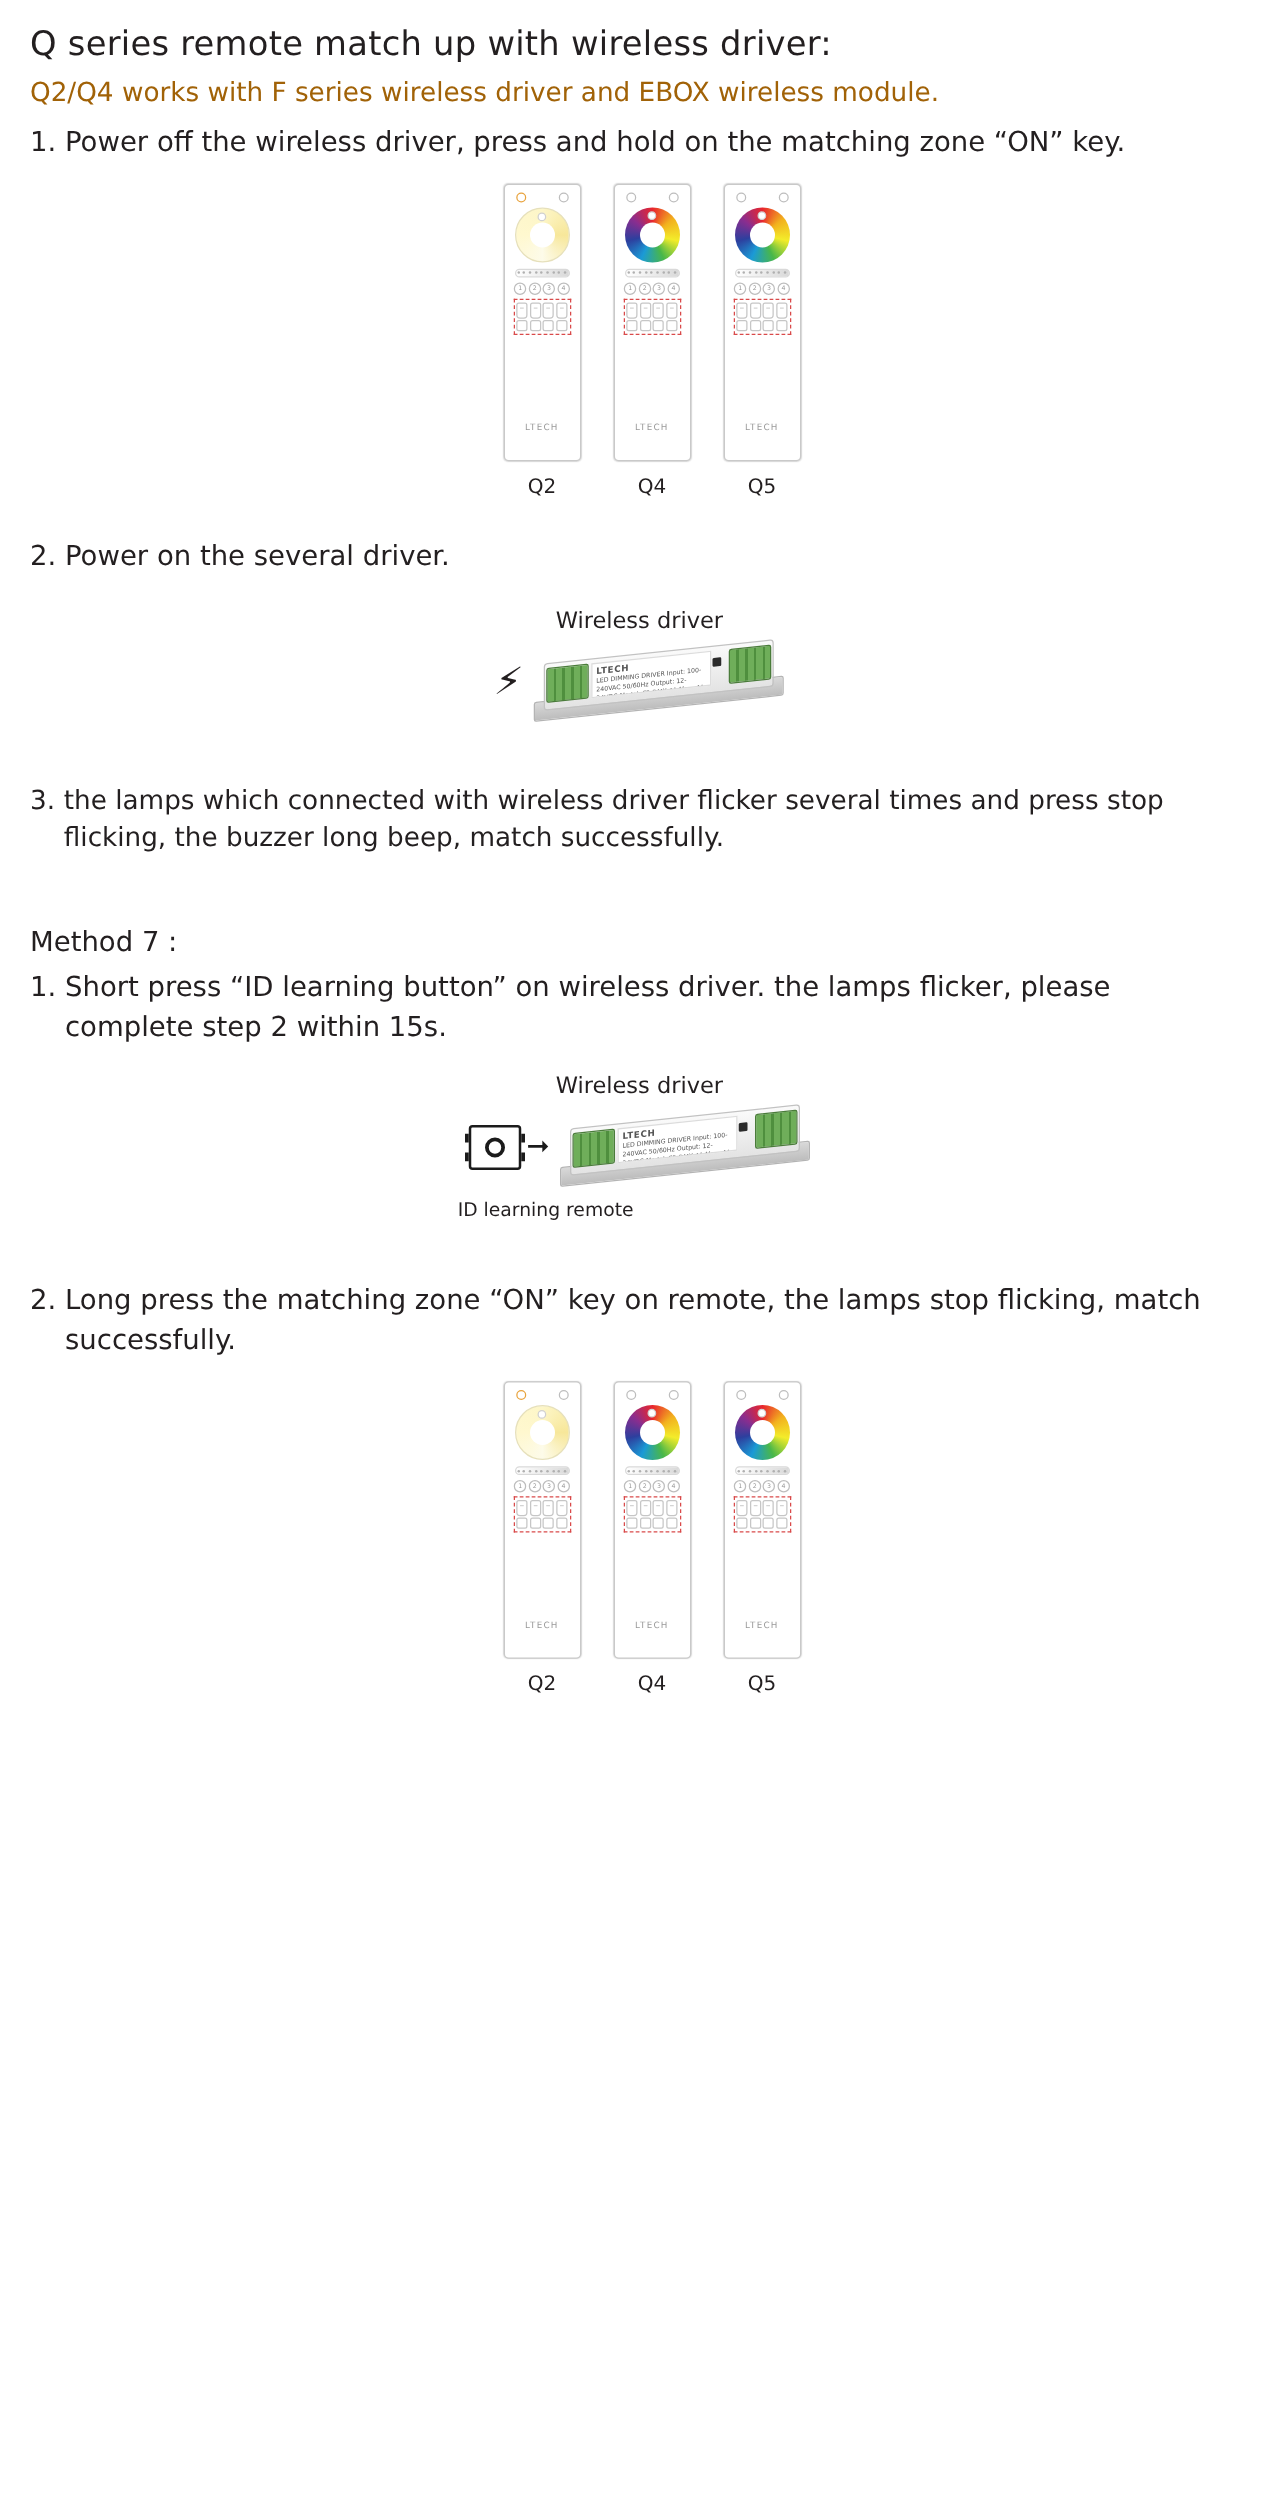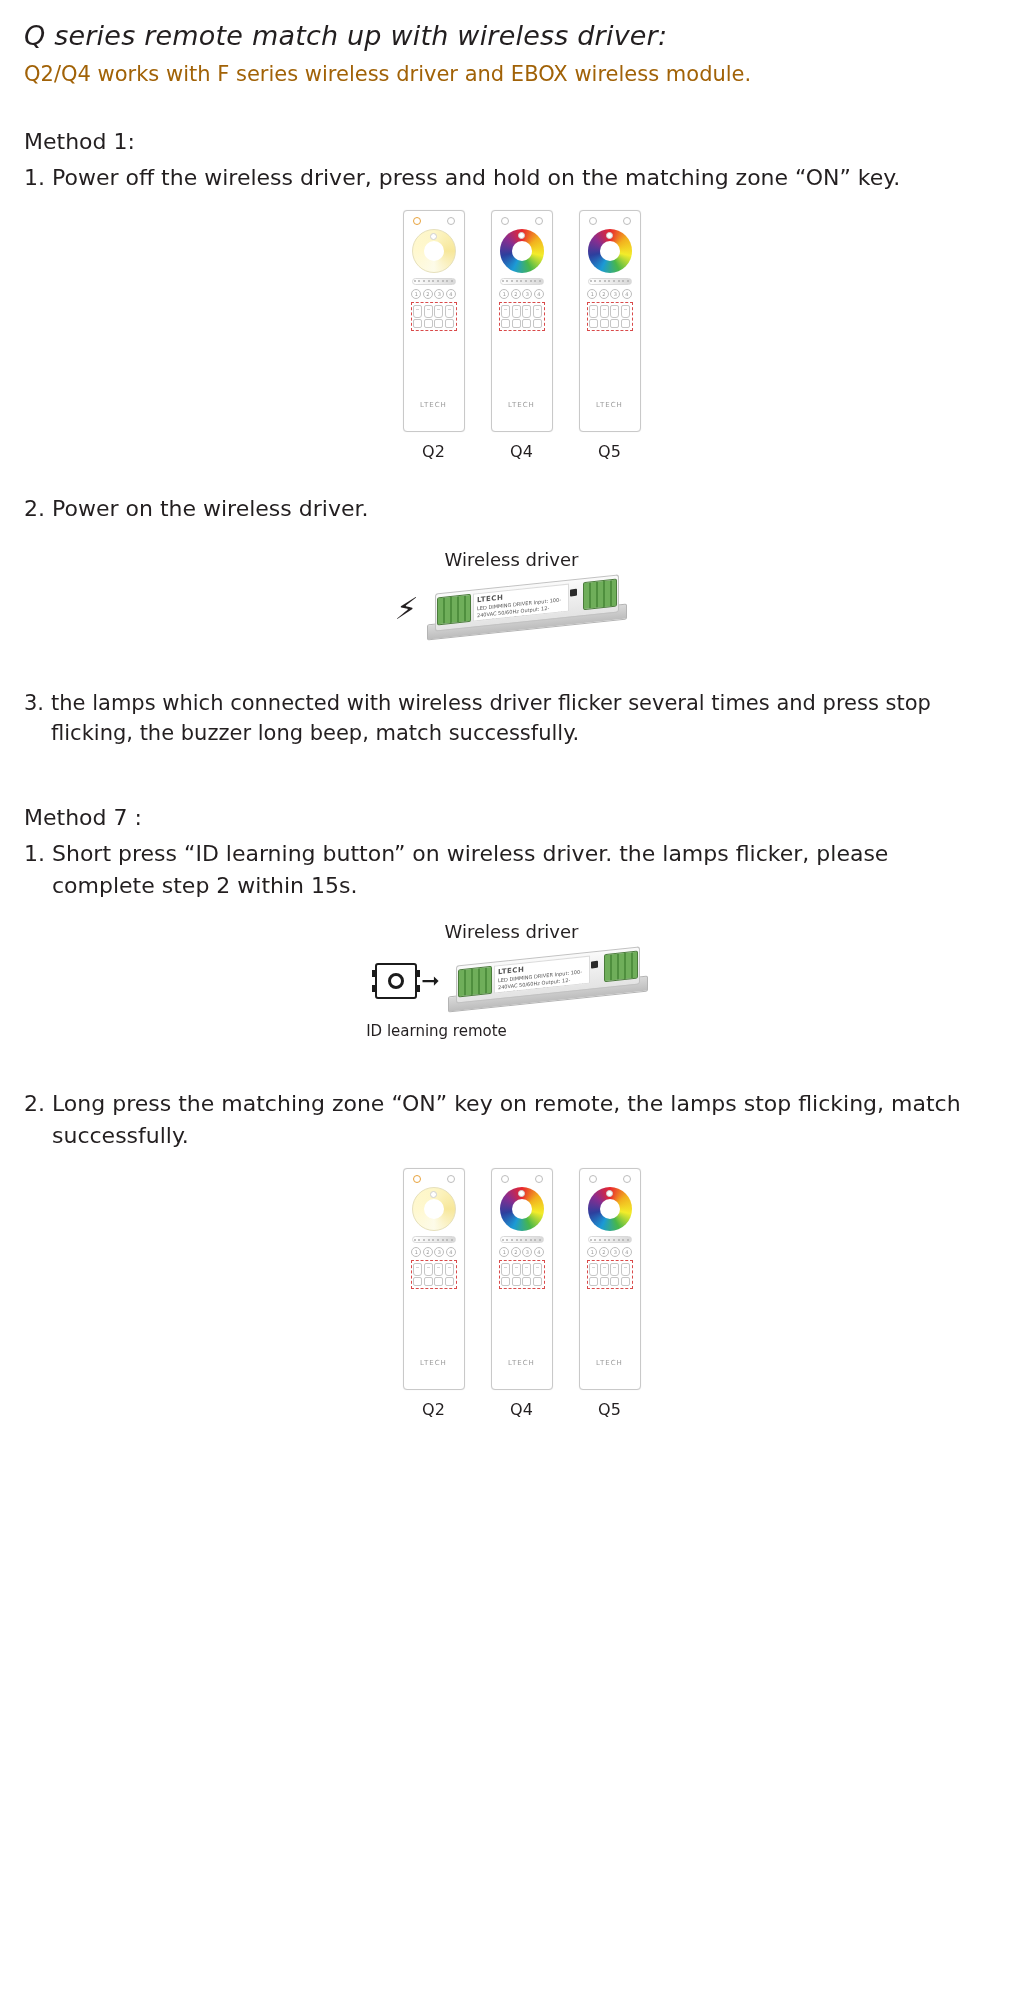--- a/index.html
+++ b/index.html
@@ -21,21 +21,20 @@
     padding: 18px 24px 10px 24px;
     position: relative;
   }
   .title {
     font-size: 27px;
     line-height: 1.35;
     letter-spacing: 0.2px;
     color: #231f20;
     margin: 0 0 4px 0;
     font-weight: 400;
-    font-style: italic;
   }
   .intro-line {
     font-size: 21px;
     line-height: 1.55;
     color: #a16207;
     margin: 0;
   }
   .method-head {
     font-size: 22px;
     margin: 38px 0 6px 0;
@@ -334,21 +333,20 @@
 </style>
 </head>
 <body>
 
 <div class="page">
 
   <h1 class="title">Q series remote match up with wireless driver:</h1>
 
   <p class="intro-line">Q2/Q4 works with F series wireless driver and EBOX wireless module.</p>
 
-  <div class="method-head">Method 1:</div>
 
   <div class="step big">
     <span class="num">1.</span>
     <span class="body">Power off the wireless driver, press and hold on the matching zone “ON” key.</span>
   </div>
 
   <div class="remote-group">
 
     <div class="remote-cell">
       <div class="remote">
@@ -502,21 +500,21 @@
       </div>
       <div class="remote-label">Q5</div>
     </div>
 
   </div>
 
   <div class="spacer-24"></div>
 
   <div class="step big">
     <span class="num">2.</span>
-    <span class="body">Power on the wireless driver.</span>
+    <span class="body">Power on the several driver.</span>
   </div>
 
   <div class="driver-fig">
     <div class="driver-caption">Wireless driver</div>
     <div class="driver-row">
       <span class="bolt">⚡</span>
       <div class="driver">
         <div class="base"></div>
         <div class="body"></div>
         <div class="term-l"></div>

